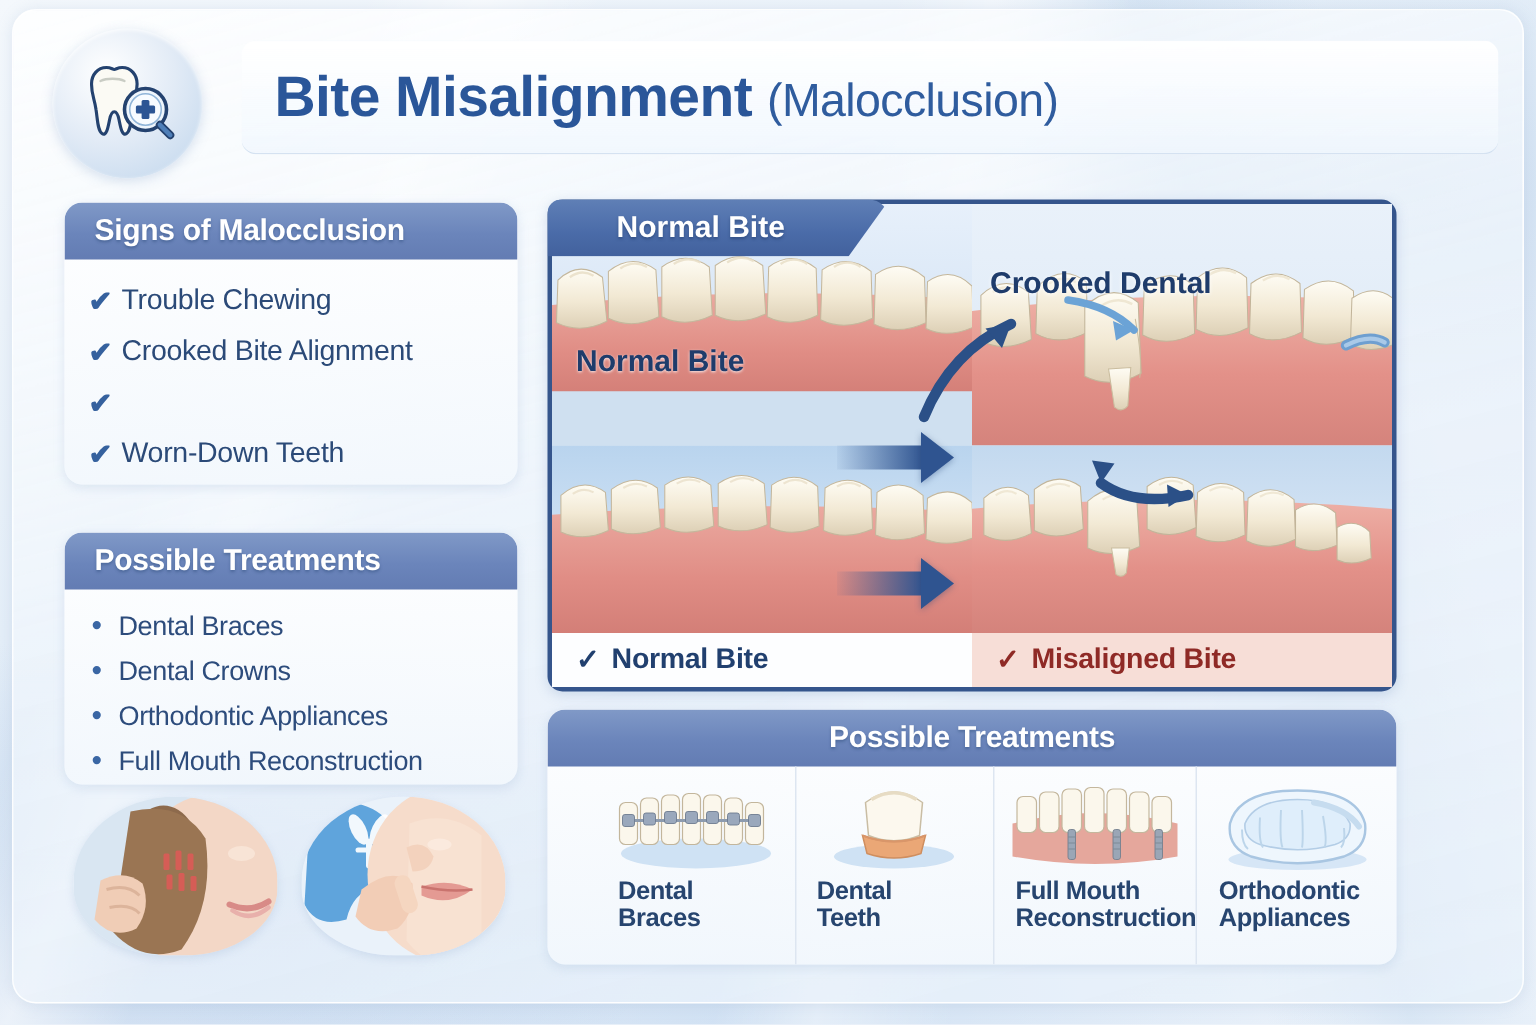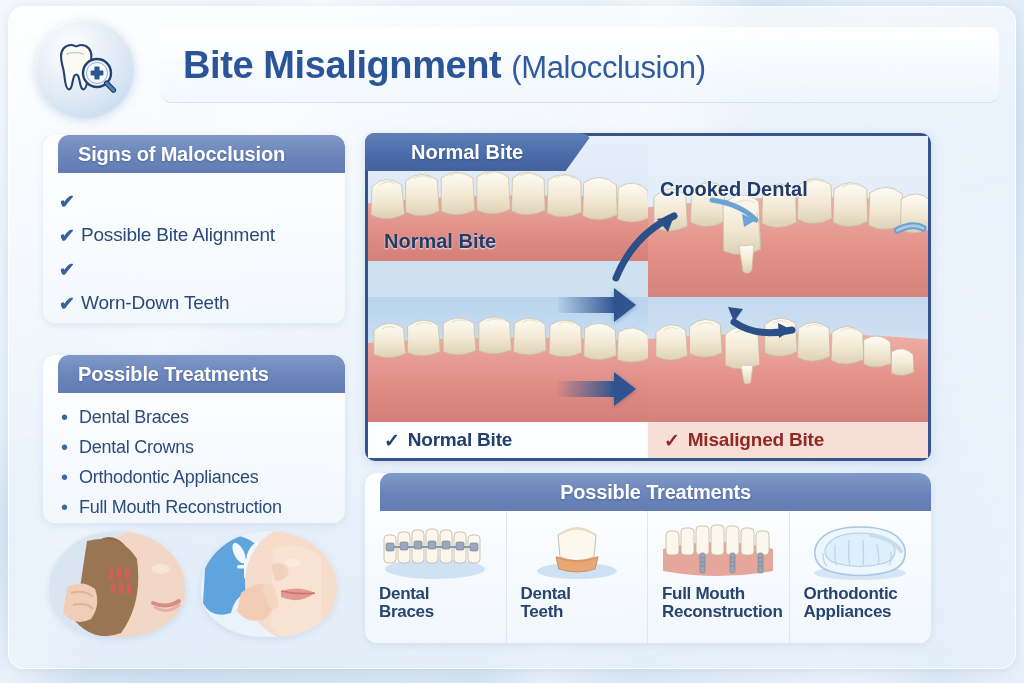--- a/index.html
+++ b/index.html
@@ -90,21 +90,20 @@
     height: 38px;
     background: linear-gradient(180deg, #8099c7 0%, #6b85bb 55%, #637cb3 100%);
     border-radius: 11px 11px 0 0;
     display: flex; align-items: center;
     padding-left: 20px;
     color: #ffffff;
     font-size: 20px;
     font-weight: bold;
     text-shadow: 0 1px 2px rgba(40,70,115,0.45);
     letter-spacing: -0.2px;
-    margin-left: 15px;
   }
   .panel-header.centered { justify-content: center; padding-left: 0; }
 
   
   #signs-panel { left: 34px; top: 128px; width: 302px; height: 188px; }
   #signs-list { padding: 11px 0 0 16px; }
   .sign-row {
     display: flex; align-items: center;
     height: 34px;
     font-size: 19px;
@@ -216,20 +215,21 @@
   }
   #arrow-tail-1 { left: 190px; top: 161px; }
   #arrow-tail-2 { left: 190px; top: 245px; }
 
   
   #treat-gallery-panel { left: 356px; top: 466px; width: 566px; height: 170px; }
   #treat-gallery {
     display: grid;
     grid-template-columns: repeat(4, 1fr);
     height: 132px;
+    padding-left: 33px;
   }
   .treat-card {
     position: relative;
     display:flex; flex-direction: column; align-items:center;
     padding-top: 8px;
     border-right: 1px solid #dde6f1;
   }
   .treat-card:last-child { border-right: none; }
   .treat-art {
     width: 118px; height: 62px;
@@ -274,24 +274,25 @@
     <div id="title-plate">
       <div id="page-title"><span>Bite Misalignment</span><span class="subtitle-paren" style="margin-left:10px">(Malocclusion)</span></div>
     </div>
   </div>
 
   <div class="panel" id="signs-panel">
     <div class="panel-header">Signs of Malocclusion</div>
     <div id="signs-list">
       <div class="sign-row">
         <span class="check-glyph">✔</span>
+        <span>Trouble Chewing</span>
       </div>
       <div class="sign-row">
         <span class="check-glyph">✔</span>
-        <span>Possible Bite Alignment</span>
+        <span>Crooked Bite Alignment</span>
       </div>
       <div class="sign-row">
         <span class="check-glyph">✔</span>
       </div>
       <div class="sign-row">
         <span class="check-glyph">✔</span>
         <span>Worn-Down Teeth</span>
       </div>
     </div>
   </div>

